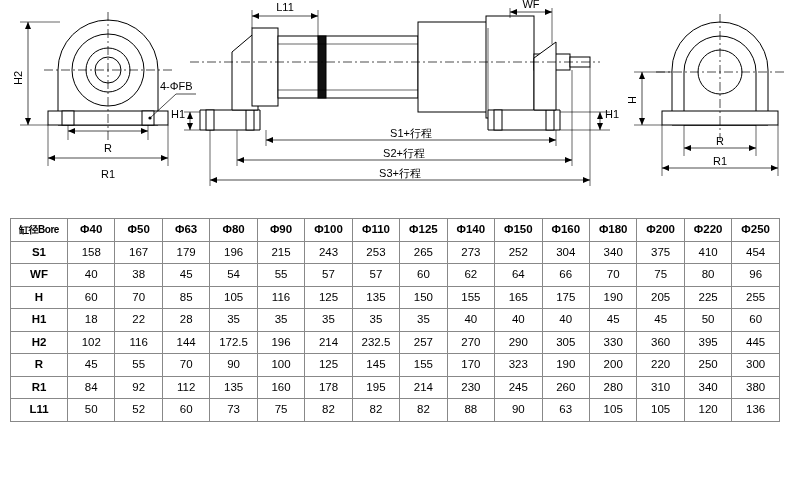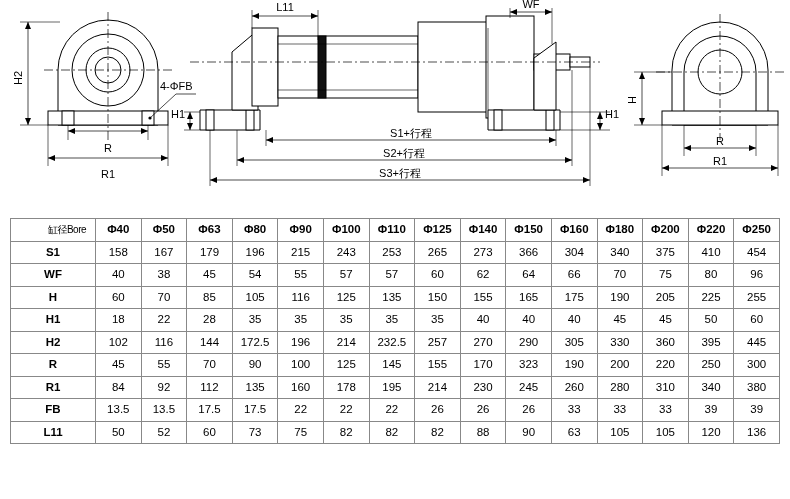--- a/index.html
+++ b/index.html
@@ -49,23 +49,22 @@
   }
   table.spec th.rowhead, table.spec td.rowhead {
     font-weight: bold;
     width: 56px;
   }
   table.spec thead th {
     font-weight: bold;
   }
   table.spec thead th.corner {
     font-size: 10px;
-    font-weight: normal;
+    font-weight: bold;
     letter-spacing: -0.5px;
-    padding-left: 28px;
   }
   svg text {
     font-family: "Liberation Sans", sans-serif;
   }
 </style>
 </head>
 <body>
 
 <div id="page">
 
@@ -287,21 +286,21 @@
           <td class="rowhead">S1</td>
           <td>158</td>
           <td>167</td>
           <td>179</td>
           <td>196</td>
           <td>215</td>
           <td>243</td>
           <td>253</td>
           <td>265</td>
           <td>273</td>
-          <td>366</td>
+          <td>252</td>
           <td>304</td>
           <td>340</td>
           <td>375</td>
           <td>410</td>
           <td>454</td>
         </tr>
         <tr>
           <td class="rowhead">WF</td>
           <td>40</td>
           <td>38</td>
@@ -403,38 +402,20 @@
           <td>214</td>
           <td>230</td>
           <td>245</td>
           <td>260</td>
           <td>280</td>
           <td>310</td>
           <td>340</td>
           <td>380</td>
         </tr>
         <tr>
-          <td class="rowhead">FB</td>
-          <td>13.5</td>
-          <td>13.5</td>
-          <td>17.5</td>
-          <td>17.5</td>
-          <td>22</td>
-          <td>22</td>
-          <td>22</td>
-          <td>26</td>
-          <td>26</td>
-          <td>26</td>
-          <td>33</td>
-          <td>33</td>
-          <td>33</td>
-          <td>39</td>
-          <td>39</td>
-        </tr>
-        <tr>
           <td class="rowhead">L11</td>
           <td>50</td>
           <td>52</td>
           <td>60</td>
           <td>73</td>
           <td>75</td>
           <td>82</td>
           <td>82</td>
           <td>82</td>
           <td>88</td>

